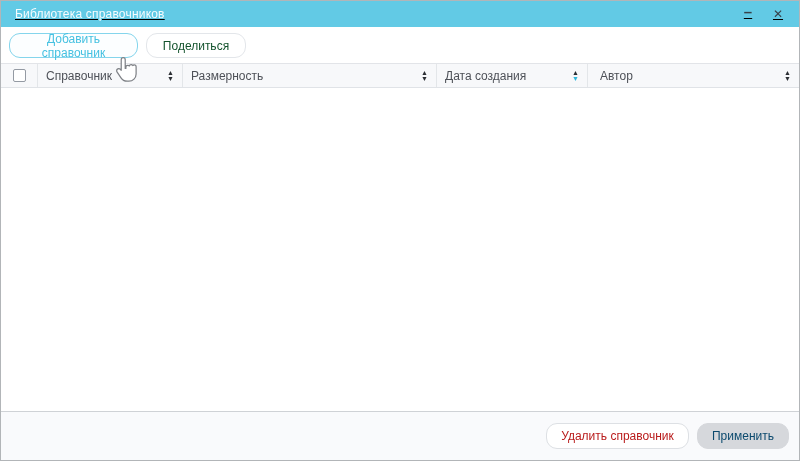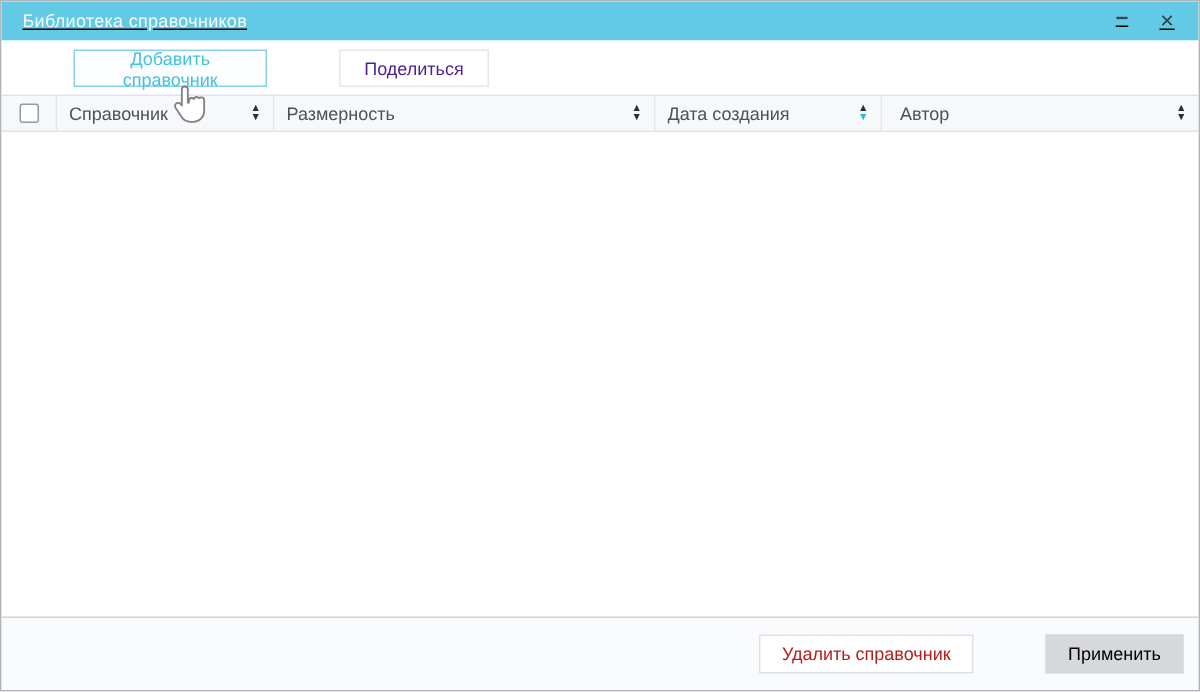--- a/index.html
+++ b/index.html
@@ -18,25 +18,25 @@
   .win-controls { margin-left:auto; display:flex; align-items:center; height:100%; }
   .win-btn {
     width:30px; height:100%; display:flex; align-items:center; justify-content:center;
     color:#37424b; cursor:default;
   }
   .win-btn.min { font-size:15px; font-weight:bold; padding-bottom:6px; }
   .win-btn.close { font-size:12px; margin-right:6px; }
   
   .toolbar { height:36px; background:#ffffff; display:flex; align-items:flex-start; padding:6px 0 0 8px; gap:8px; flex:0 0 auto; }
   .btn {
-    height:25px; border-radius:0; font-size:12px; display:inline-flex;
-    align-items:center; justify-content:center; padding:0 12px; background:#ffffff;margin-left:40px;
+    height:25px; border-radius:11px; font-size:12px; display:inline-flex;
+    align-items:center; justify-content:center; padding:0 12px; background:#ffffff;
   }
   .btn-add { border:1px solid #84d5ec; color:#45c1e1; background:#fcfeff; width:129px; }
-  .btn-share { border:1px solid #e3e6ea; color:#4c1d95; width:100px; }
+  .btn-share { border:1px solid #e3e6ea; color:#14532d; width:100px; }
   
   .thead {
     height:25px; background:#f7f8fa; display:flex; align-items:stretch;
     border-top:1px solid #e2e4e8; border-bottom:1px solid #e0e3e7; flex:0 0 auto;
     font-size:12px; color:#4e5158;
   }
   .hcol { display:flex; align-items:center; padding:0 8px; }
   .hcol + .hcol { border-left:1px solid #e3e6e9; }
   .hcol-check { width:36px; justify-content:center; padding:0; }
   .hcol-1 { width:145px; }
@@ -50,21 +50,21 @@
   .sort { margin-left:auto; display:flex; flex-direction:column; align-items:center; padding-left:6px; }
   .sort span { font-size:7px; line-height:6px; color:#2b2e33; }
   .sort-desc .sort .arrow-down { color:#2eb7dc; }
   
   .tbody { flex:1 1 auto; background:#ffffff; border-bottom:1px solid #cfd2d6; }
   .footer {
     height:48px; background:#f9fafc; display:flex; align-items:center;
     justify-content:flex-end; gap:8px; padding-right:10px; flex:0 0 auto;
   }
   .btn-delete { border:1px solid #dde0e4; color:#b91c1c; height:26px; width:143px; }
-  .btn-apply  { border:1px solid #d6d8dc; background:#d6d8dc; color:#000000; height:26px; width:92px; }
+  .btn-apply  { border:1px solid #d6d8dc; background:#d6d8dc; color:#0c4a6e; height:26px; width:92px; }
   
   .cursor-overlay { position:absolute; left:111px; top:55px; width:28px; height:30px; z-index:10; pointer-events:none; }
 </style>
 </head>
 <body>
 
 <div class="window">
 
   <div class="titlebar">
     <span class="title">Библиотека справочников</span>

